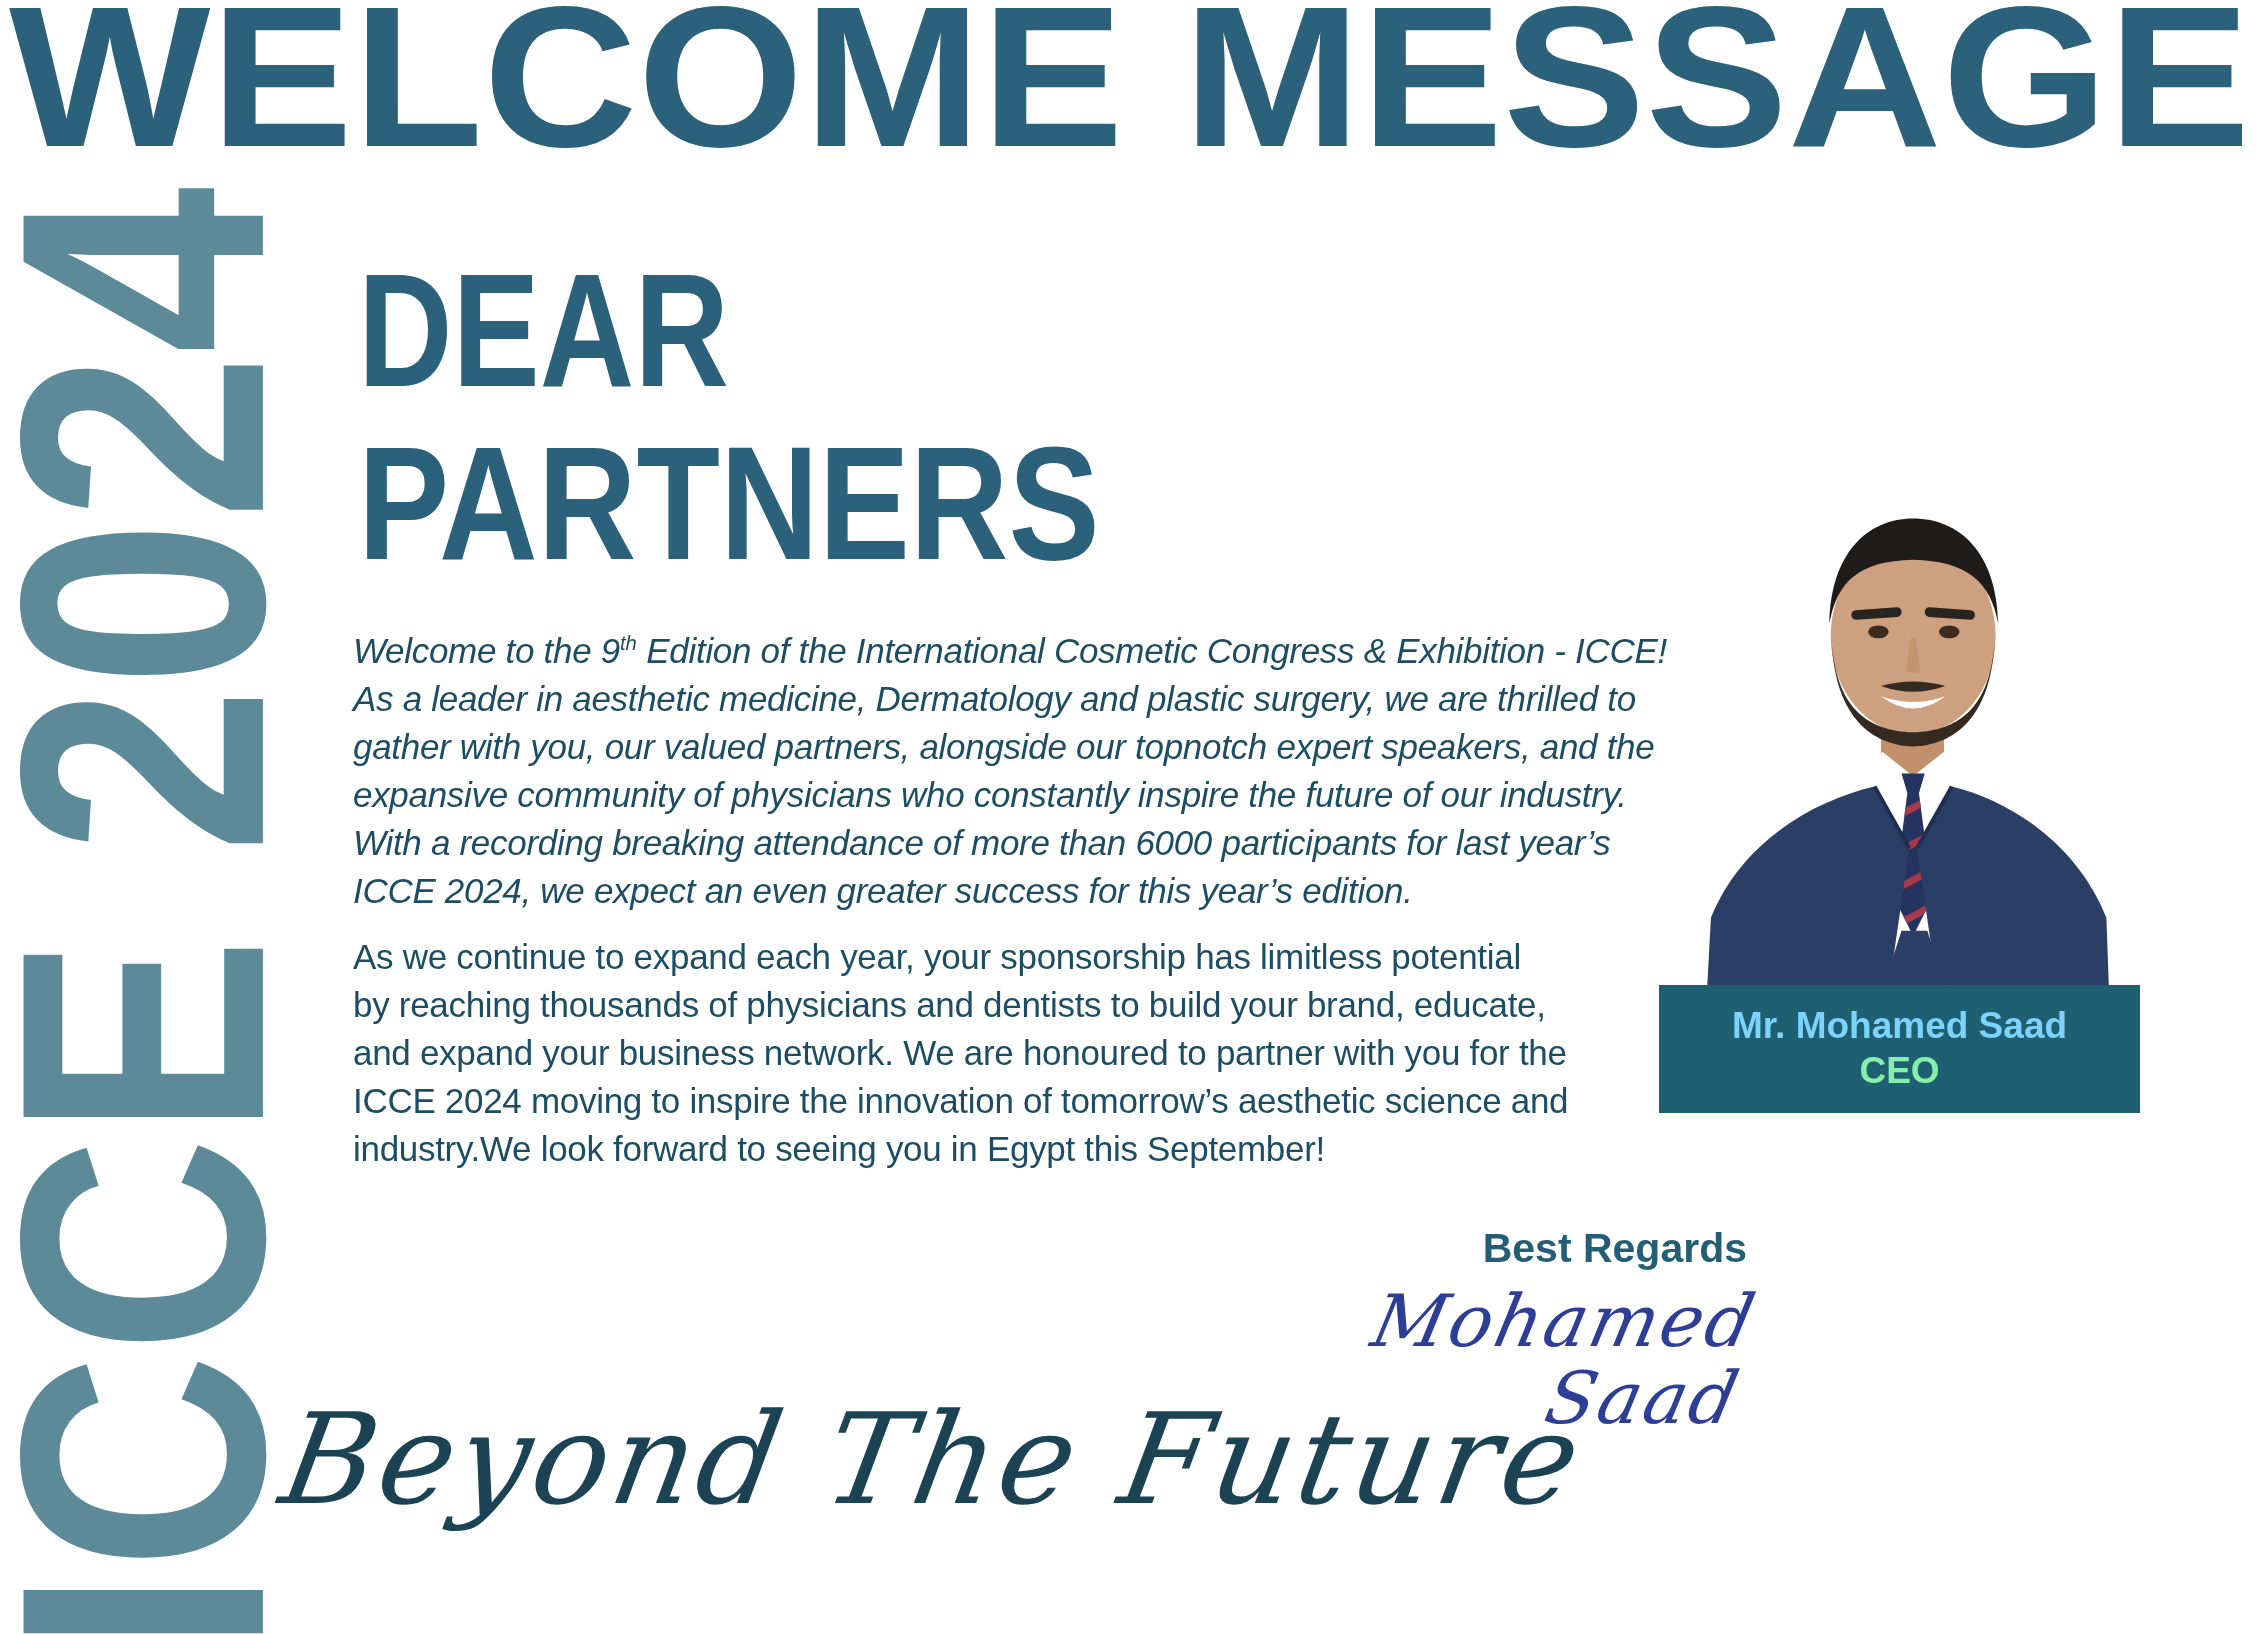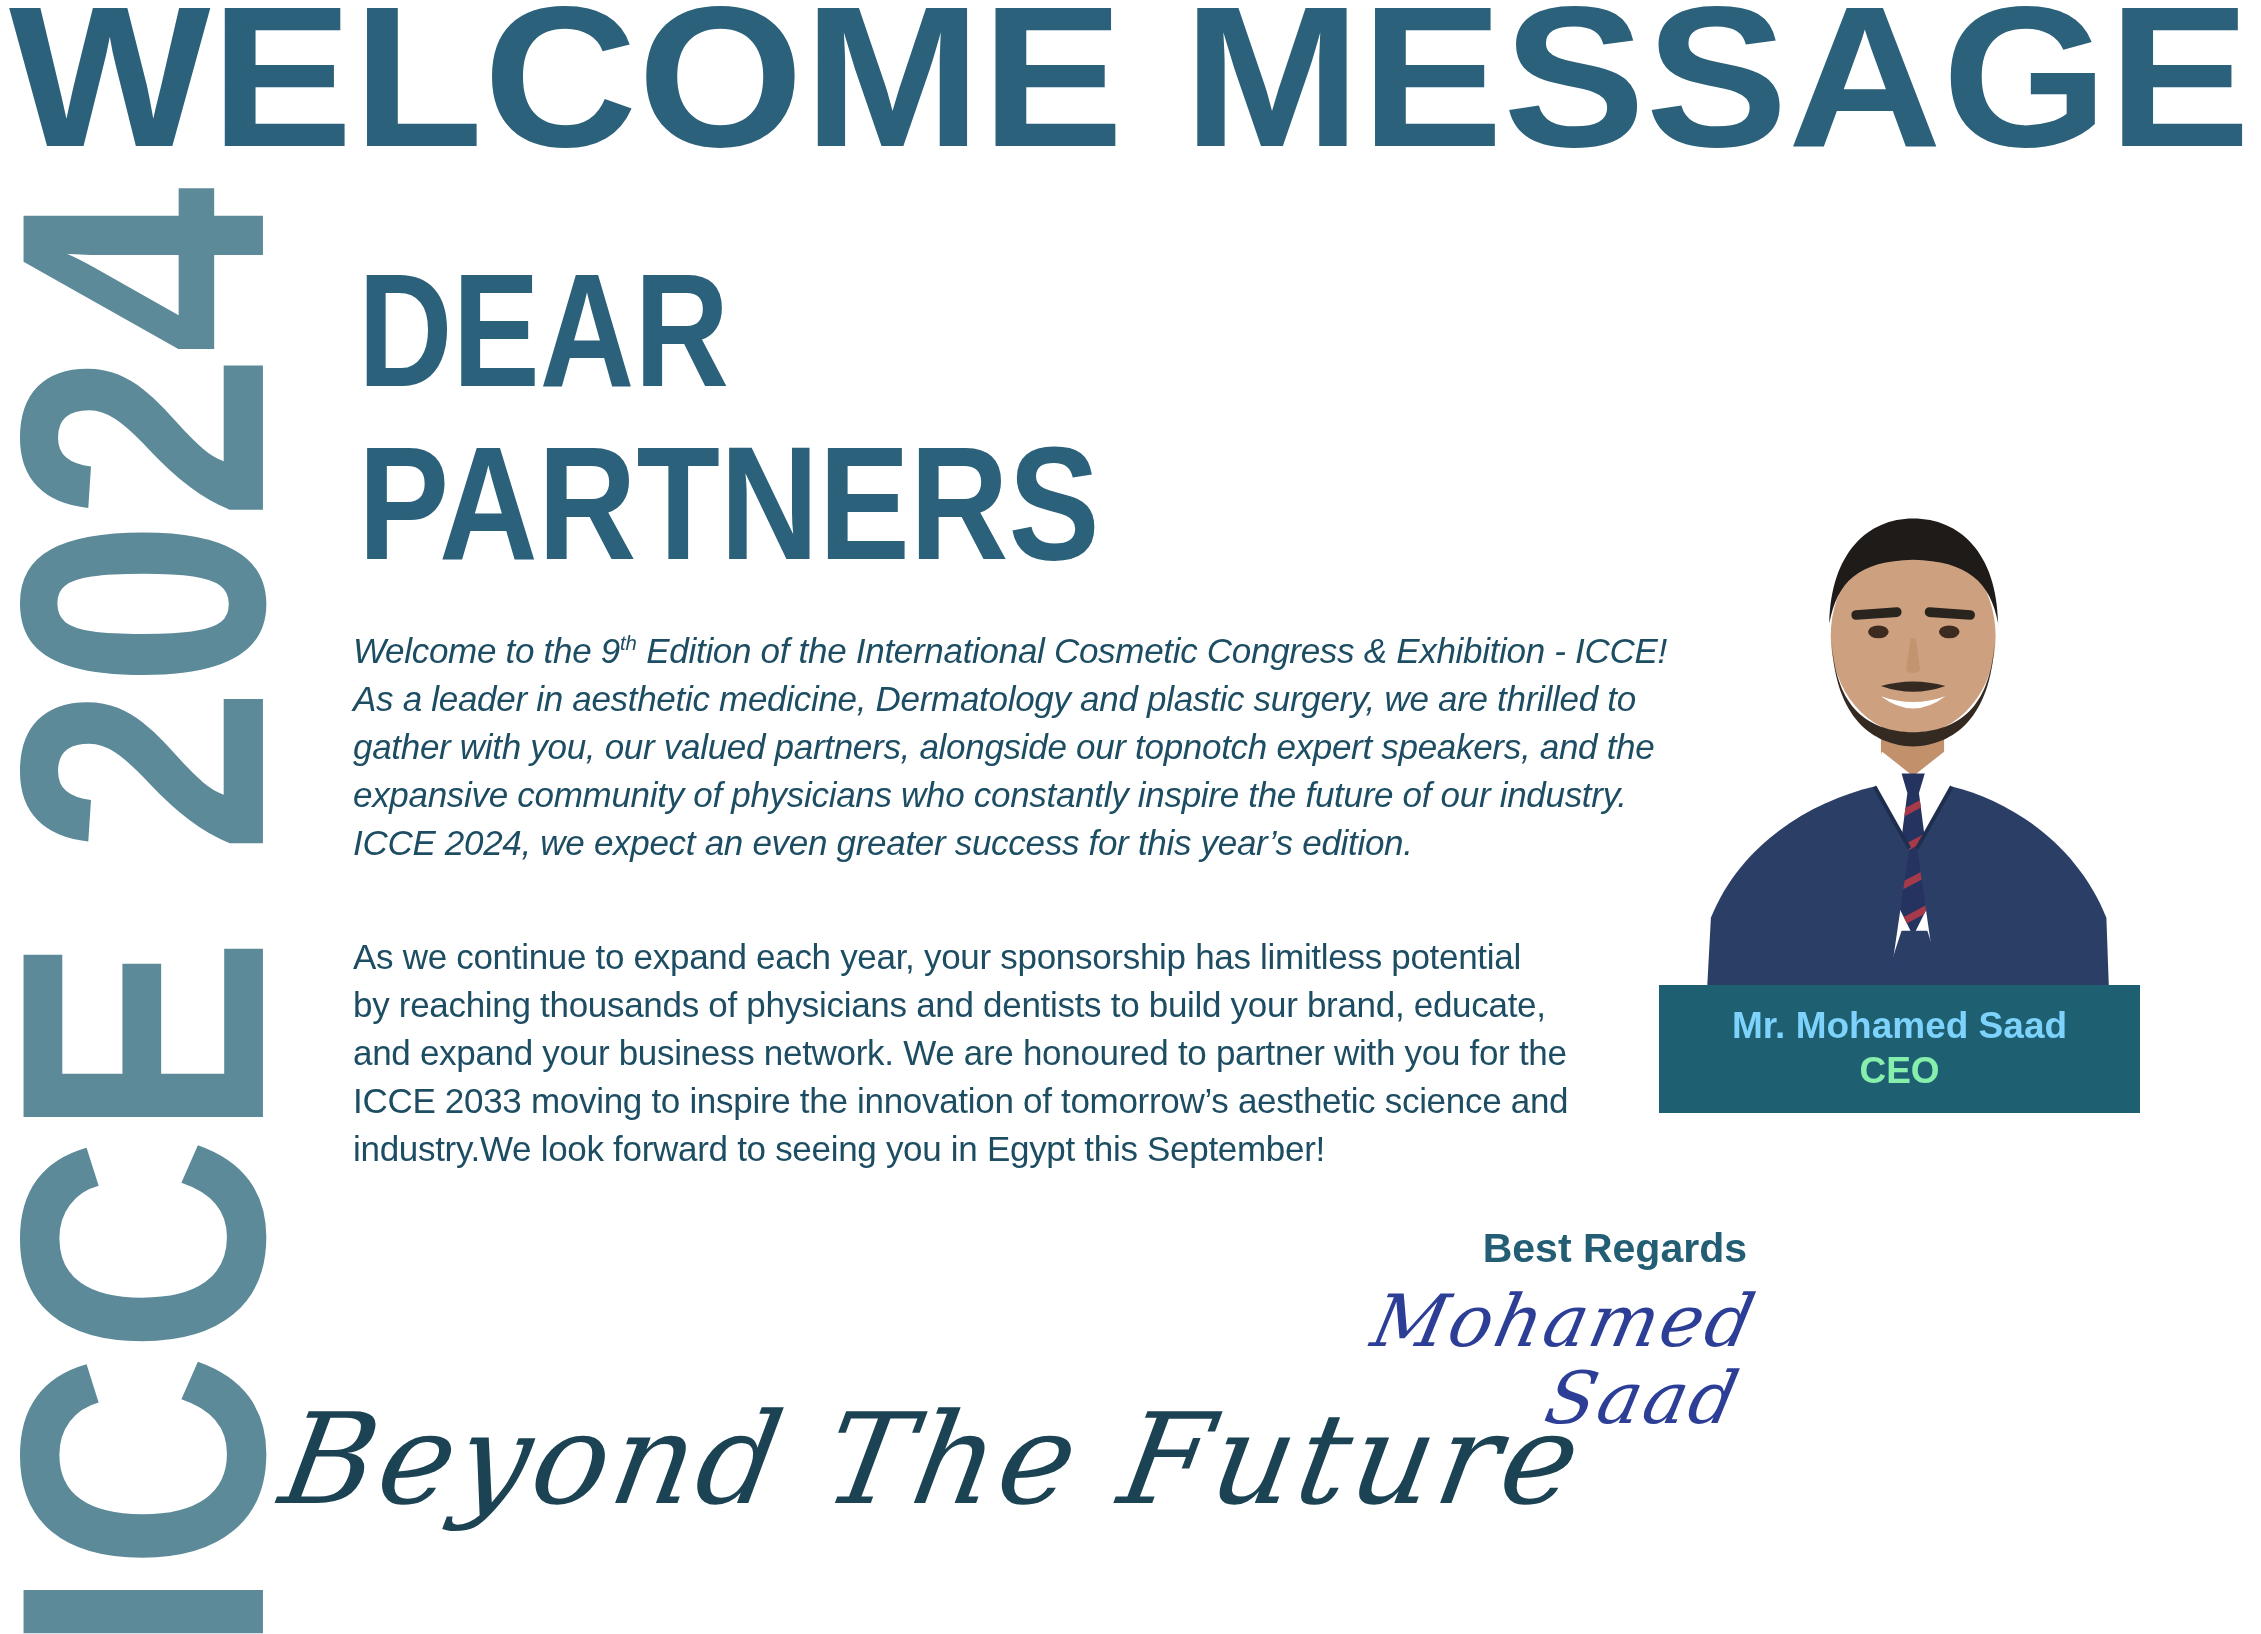--- a/index.html
+++ b/index.html
@@ -55,28 +55,29 @@
   </svg>
   <svg class="partners-svg" width="774" height="129" viewBox="0 0 1200 200">
     <text x="0" y="181" font-size="250" fill="#2B617A" textLength="1150" lengthAdjust="spacingAndGlyphs">PARTNERS</text>
   </svg>
 
   <div class="para para-1">
     <div><span>Welcome to the 9</span><sup>th</sup><span> Edition of the International Cosmetic Congress &amp; Exhibition - ICCE!</span></div>
     <div>As a leader in aesthetic medicine, Dermatology and plastic surgery, we are thrilled to</div>
     <div>gather with you, our valued partners, alongside our topnotch expert speakers, and the</div>
     <div>expansive community of physicians who constantly inspire the future of our industry.</div>
+    <div>With a recording breaking attendance of more than 6000 participants for last year’s</div>
     <div>ICCE 2024, we expect an even greater success for this year’s edition.</div>
   </div>
 
   <div class="para para-2">
     <div>As we continue to expand each year, your sponsorship has limitless potential</div>
     <div>by reaching thousands of physicians and dentists to build your brand, educate,</div>
     <div>and expand your business network. We are honoured to partner with you for the</div>
-    <div>ICCE 2033 moving to inspire the innovation of tomorrow’s aesthetic science and</div>
+    <div>ICCE 2024 moving to inspire the innovation of tomorrow’s aesthetic science and</div>
     <div>industry.We look forward to seeing you in Egypt this September!</div>
   </div>
 
   <svg class="portrait" viewBox="0 0 680 784">
 
     <rect x="298" y="320" width="98" height="150" rx="34" fill="#C3906C"></rect>
 
     <ellipse cx="348" cy="235" rx="128" ry="152" fill="#CDA080"></ellipse>
 
     <path d="M218,215 C220,105 278,52 348,52 C420,52 478,105 480,215

